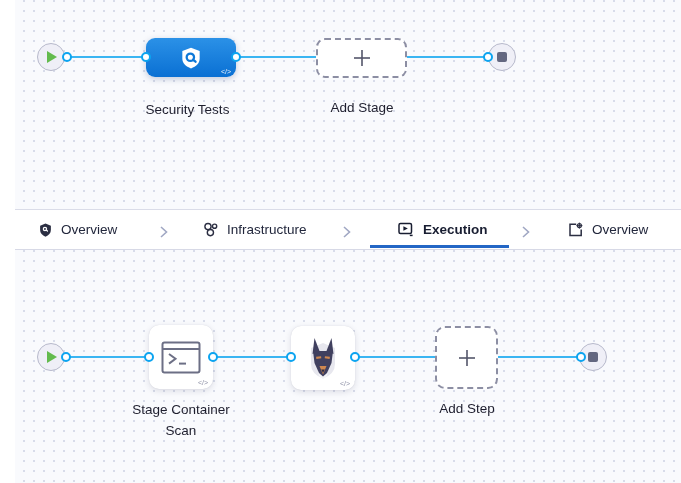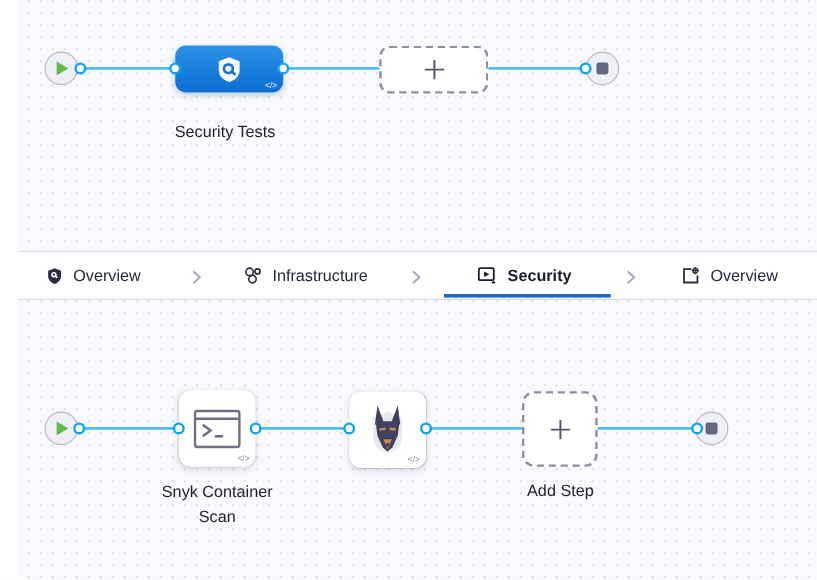--- a/index.html
+++ b/index.html
@@ -99,20 +99,21 @@
   <div class="round-node" style="left:473px; top:43px;">
     <span class="stop-square"></span>
   </div>
 
   <div class="port" style="left:47px; top:52px;"></div>
   <div class="port" style="left:126px; top:52px;"></div>
   <div class="port" style="left:216px; top:52px;"></div>
   <div class="port" style="left:468px; top:52px;"></div>
 
   <div class="graph-label" style="left:112px; top:99px; width:121px;">Security Tests</div>
+  <div class="graph-label" style="left:297px; top:97px; width:100px;">Add Stage</div>
 
   <div class="tabbar">
 
     <div class="tab" style="left:24px;">
       <span class="icon">
         <svg width="13" height="14" viewBox="0 0 24 26">
           <path d="M12 1 L22 5 V13 C22 19 18 23 12 25.5 C6 23 2 19 2 13 V5 Z" fill="#2b2e42"></path>
           <circle cx="11" cy="11" r="3" fill="none" stroke="#ffffff" stroke-width="2.4"></circle>
           <line x1="13.4" y1="13.2" x2="15.6" y2="15" stroke="#ffffff" stroke-width="2.4" stroke-linecap="round"></line>
         </svg>
@@ -144,21 +145,21 @@
     </span>
 
     <div class="tab active" style="left:383px;">
       <span class="icon">
         <svg width="16" height="15" viewBox="0 0 16 15">
           <rect x="1" y="1.5" width="12.5" height="10" rx="1.5" fill="none" stroke="#181d31" stroke-width="1.5"></rect>
           <polygon points="5.4,4.2 9.8,6.5 5.4,8.8" fill="#181d31"></polygon>
           <line x1="11.8" y1="13.4" x2="14.6" y2="13.4" stroke="#181d31" stroke-width="1.5"></line>
         </svg>
       </span>
-      <span>Security</span>
+      <span>Execution</span>
     </div>
 
     <span class="tab-chevron" style="left:507px;">
       <svg width="8" height="12" viewBox="0 0 8 12">
           <polyline points="1,1 6.5,6 1,11" fill="none" stroke="#a0a7c3" stroke-width="1.6"></polyline>
         </svg>
     </span>
 
     <div class="tab" style="left:553px;">
       <span class="icon">
@@ -230,16 +231,16 @@
     <span class="stop-square"></span>
   </div>
 
   <div class="port" style="left:46px; top:352px;"></div>
   <div class="port" style="left:129px; top:352px;"></div>
   <div class="port" style="left:193px; top:352px;"></div>
   <div class="port" style="left:271px; top:352px;"></div>
   <div class="port" style="left:335px; top:352px;"></div>
   <div class="port" style="left:561px; top:352px;"></div>
 
-  <div class="graph-label" style="left:103px; top:399px; width:126px;">Snyk Container Scan</div>
+  <div class="graph-label" style="left:103px; top:399px; width:126px;">Stage Container Scan</div>
   <div class="graph-label" style="left:402px; top:398px; width:100px;">Add Step</div>
 
 </div>
 
 </body></html>

